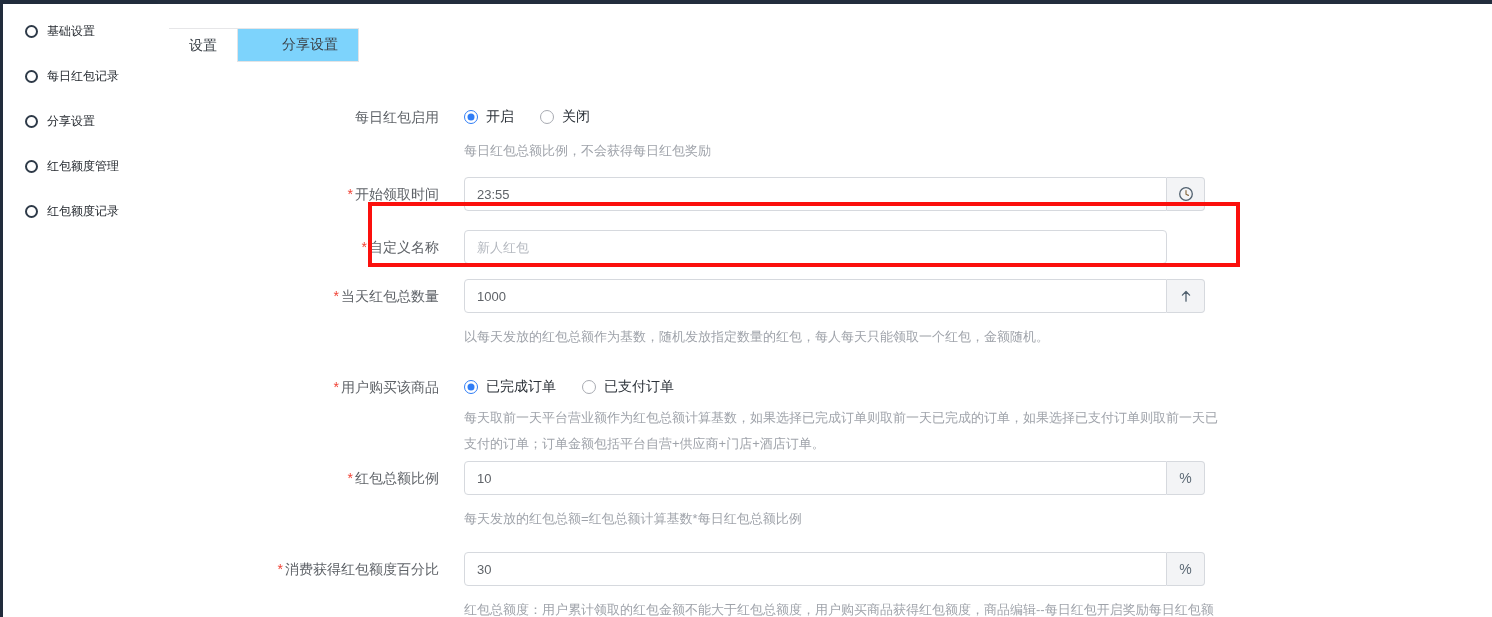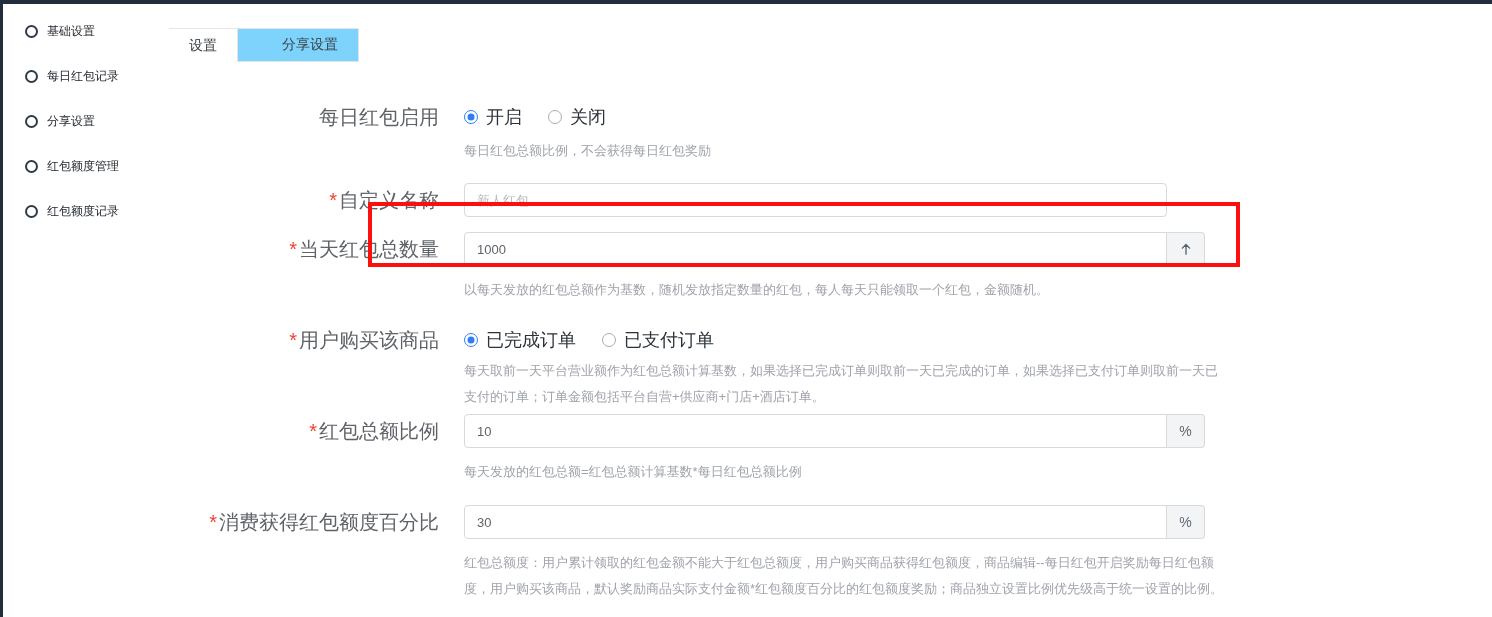--- a/index.html
+++ b/index.html
@@ -19,35 +19,35 @@
   .content { position:absolute; top:4px; left:136px; width:1340px; height:613px; background:#fff; }
 
   .tabs { display:inline-flex; margin:24px 0 0 33px; border-top:1px solid #e6e6e8; }
   .tab { height:33px; display:flex; align-items:center; padding:0 20px; font-size:14px;
     color:#3c4248; cursor:pointer; }
   .tab.active { background:#fff; }
   .tab.plain { background:#7dd3fc; border:1px solid #e3e3e5; border-top:none;padding-left:44px; }
 
   .form { margin-left:0; }
   .row { display:flex; align-items:flex-start; }
-  .label { width:303px; text-align:right; font-size:20px; color:#5f6368; flex:0 0 auto;
+  .label { width:303px; text-align:right; font-size:14px; color:#5f6368; flex:0 0 auto;
     white-space:nowrap; }
   .label .req { color:#f04134; margin-right:2px; }
   .ctrl { margin-left:25px; }
   .lh-input { line-height:34px; }
   .lh-radio { line-height:20px; }
 
   .radio-group { display:flex; align-items:center; height:20px; }
   .radio { display:flex; align-items:center; margin-right:26px; cursor:pointer; }
   .radio .rdot { width:14px; height:14px; border-radius:50%; border:1px solid #a8abb2;
     background:#fff; margin-right:8px; position:relative; flex:0 0 auto; }
   .radio.checked .rdot { border:1.5px solid #2f7df6; }
   .radio.checked .rdot::after { content:""; position:absolute; left:50%; top:50%;
     width:7px; height:7px; border-radius:50%; background:#2f7df6; transform:translate(-50%,-50%); }
-  .radio .rlabel { font-size:18px; color:#2b3138; }
+  .radio .rlabel { font-size:14px; color:#2b3138; }
 
   .input-group { display:flex; }
   .tf { width:703px; height:34px; border:1px solid #d6d9de; border-radius:4px 0 0 4px;
     padding:0 12px; font-size:13px; color:#5f6368; outline:none; background:#fff;
     font-family:"Liberation Sans","DejaVu Sans",sans-serif; }
   .tf.no-append { border-radius:4px; }
   .tf::placeholder { color:#b4b8bf; }
   .append { width:38px; height:34px; background:#f3f4f6; border:1px solid #d6d9de; border-left:none;
     border-radius:0 4px 4px 0; display:flex; align-items:center; justify-content:center;
     color:#5d6a76; font-size:14px; cursor:pointer; }
@@ -114,20 +114,36 @@
           </span>
           <span class="radio">
             <span class="rdot"></span>
             <span class="rlabel">关闭</span>
           </span>
         </div>
         <div class="help">每日红包总额比例，不会获得每日红包奖励</div>
       </div>
     </div>
 
+    <div class="row mt-r2">
+      <div class="label lh-input">
+        <span class="req">*</span><span>开始领取时间</span>
+      </div>
+      <div class="ctrl">
+        <div class="input-group">
+          <input class="tf" value="23:55" style="">
+          <div class="append">
+            <svg width="16" height="16" viewBox="0 0 16 16">
+              <circle cx="8" cy="8" r="6.3" fill="none" stroke="#51616f" stroke-width="1.3"></circle>
+              <path d="M8 4.6 L8 8.2 L10.4 9.4" fill="none" stroke="#8a6d45" stroke-width="1.2" stroke-linecap="round"></path>
+            </svg>
+          </div>
+        </div>
+      </div>
+    </div>
 
     <div class="row mt-r3">
       <div class="label lh-input">
         <span class="req">*</span><span>自定义名称</span>
       </div>
       <div class="ctrl">
         <div class="input-group">
           <input class="tf no-append" placeholder="新人红包" style="">
         </div>
       </div>

